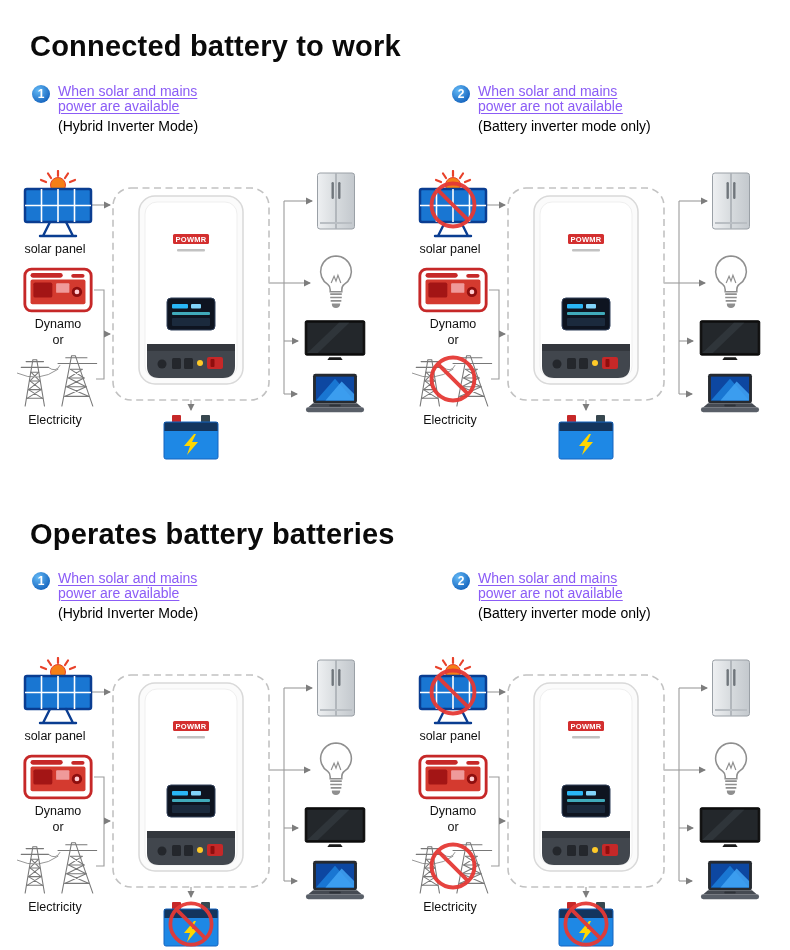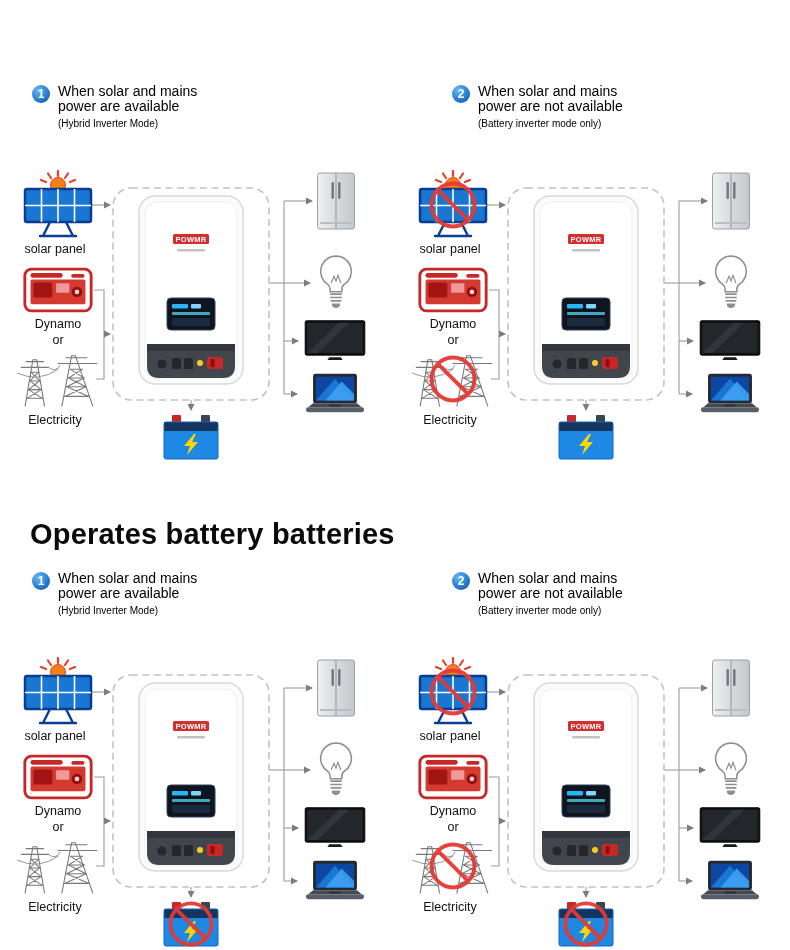--- a/index.html
+++ b/index.html
@@ -6,23 +6,23 @@
   html,body { background:#ffffff; }
   body { width:790px; height:950px; overflow:hidden; font-family:"Liberation Sans", sans-serif; }
   .page { position:relative; width:790px; height:950px; background:#fff; }
 
   .sec-title { position:absolute; left:30px; font-size:29px; font-weight:800; color:#0a0a0a; letter-spacing:.2px; }
 
   .scen-head { position:absolute; display:flex; gap:8px; align-items:flex-start; }
   .badge { flex:0 0 auto; width:18px; height:18px; border-radius:50%;
            background:radial-gradient(circle at 35% 30%, #63b9f6, #1463bd 78%);
            color:#fff; font-size:12px; font-weight:700; display:flex; align-items:center; justify-content:center; margin-top:1px; }
-  .scen-line { font-size:14px; color:#000000; line-height:14.5px;
-               text-underline-offset:2px; text-decoration-thickness:1px; }
-  .scen-mode { font-size:10px; color:#000; margin-top:5px; }
+  .scen-line { font-size:14px; color:#8b5cf6; line-height:14.5px;
+               text-decoration:underline; text-underline-offset:2px; text-decoration-thickness:1px; }
+  .scen-mode { font-size:14px; color:#000; margin-top:5px; }
 
   svg.quad { position:absolute; }
   .wire path { stroke:#9b9b9b; stroke-width:1.1; fill:none; }
   .dashedbox { fill:none; stroke:#c2c2c2; stroke-width:1.6; stroke-dasharray:7 4.5; }
   svg text.lbl { font-family:"Liberation Sans", sans-serif; font-size:12.5px; fill:#111; }
   svg text.brand { font-family:"Liberation Sans", sans-serif; font-size:7.5px; font-weight:bold; fill:#fff; letter-spacing:.3px; }
   use.cross { opacity:.95; }
 </style>
 </head>
 <body>
@@ -148,20 +148,21 @@
 
     <symbol id="sym-no" viewBox="0 0 40 40">
       <circle cx="20" cy="20" r="16.5" fill="none" stroke="#e53935" stroke-width="3"></circle>
       <line x1="8.5" y1="8.5" x2="31.5" y2="31.5" stroke="#e53935" stroke-width="3"></line>
     </symbol>
   </defs>
 </svg>
 
 <div class="page">
 
+  <h1 class="sec-title" style="top:30px">Connected battery to work</h1>
 
   <div class="scen-head" style="left:32px; top:84px;">
     <div class="badge">
         <span>1</span>
       </div>
     <div>
       <div class="scen-line">When solar and mains</div>
       <div class="scen-line">power are available</div>
       <div class="scen-mode">(Hybrid Inverter Mode)</div>
     </div>

